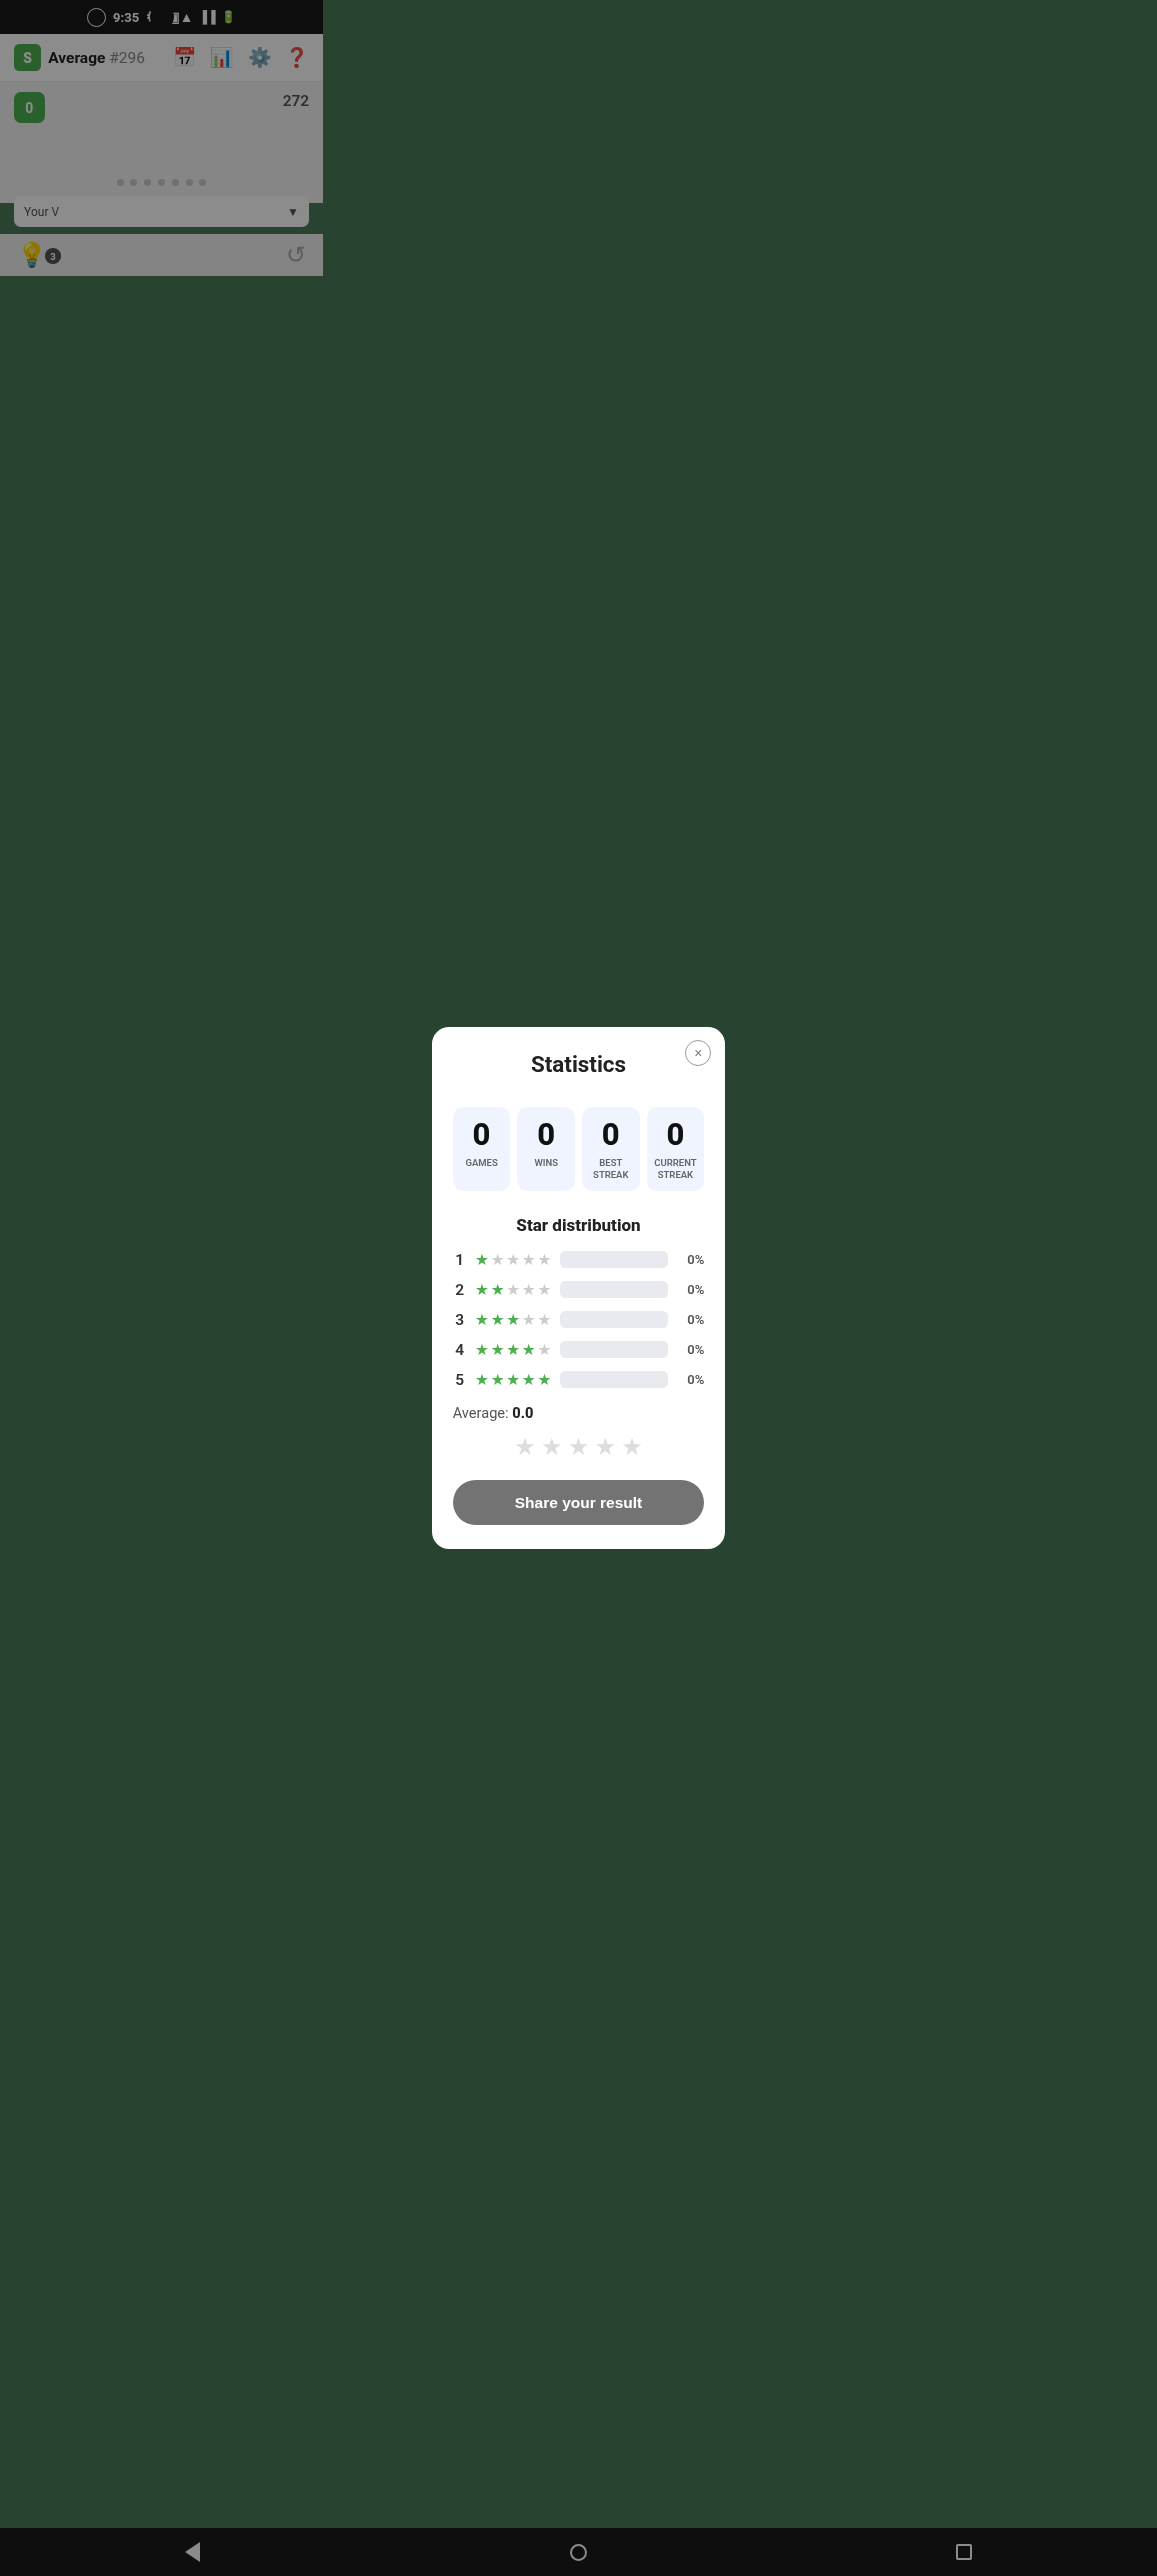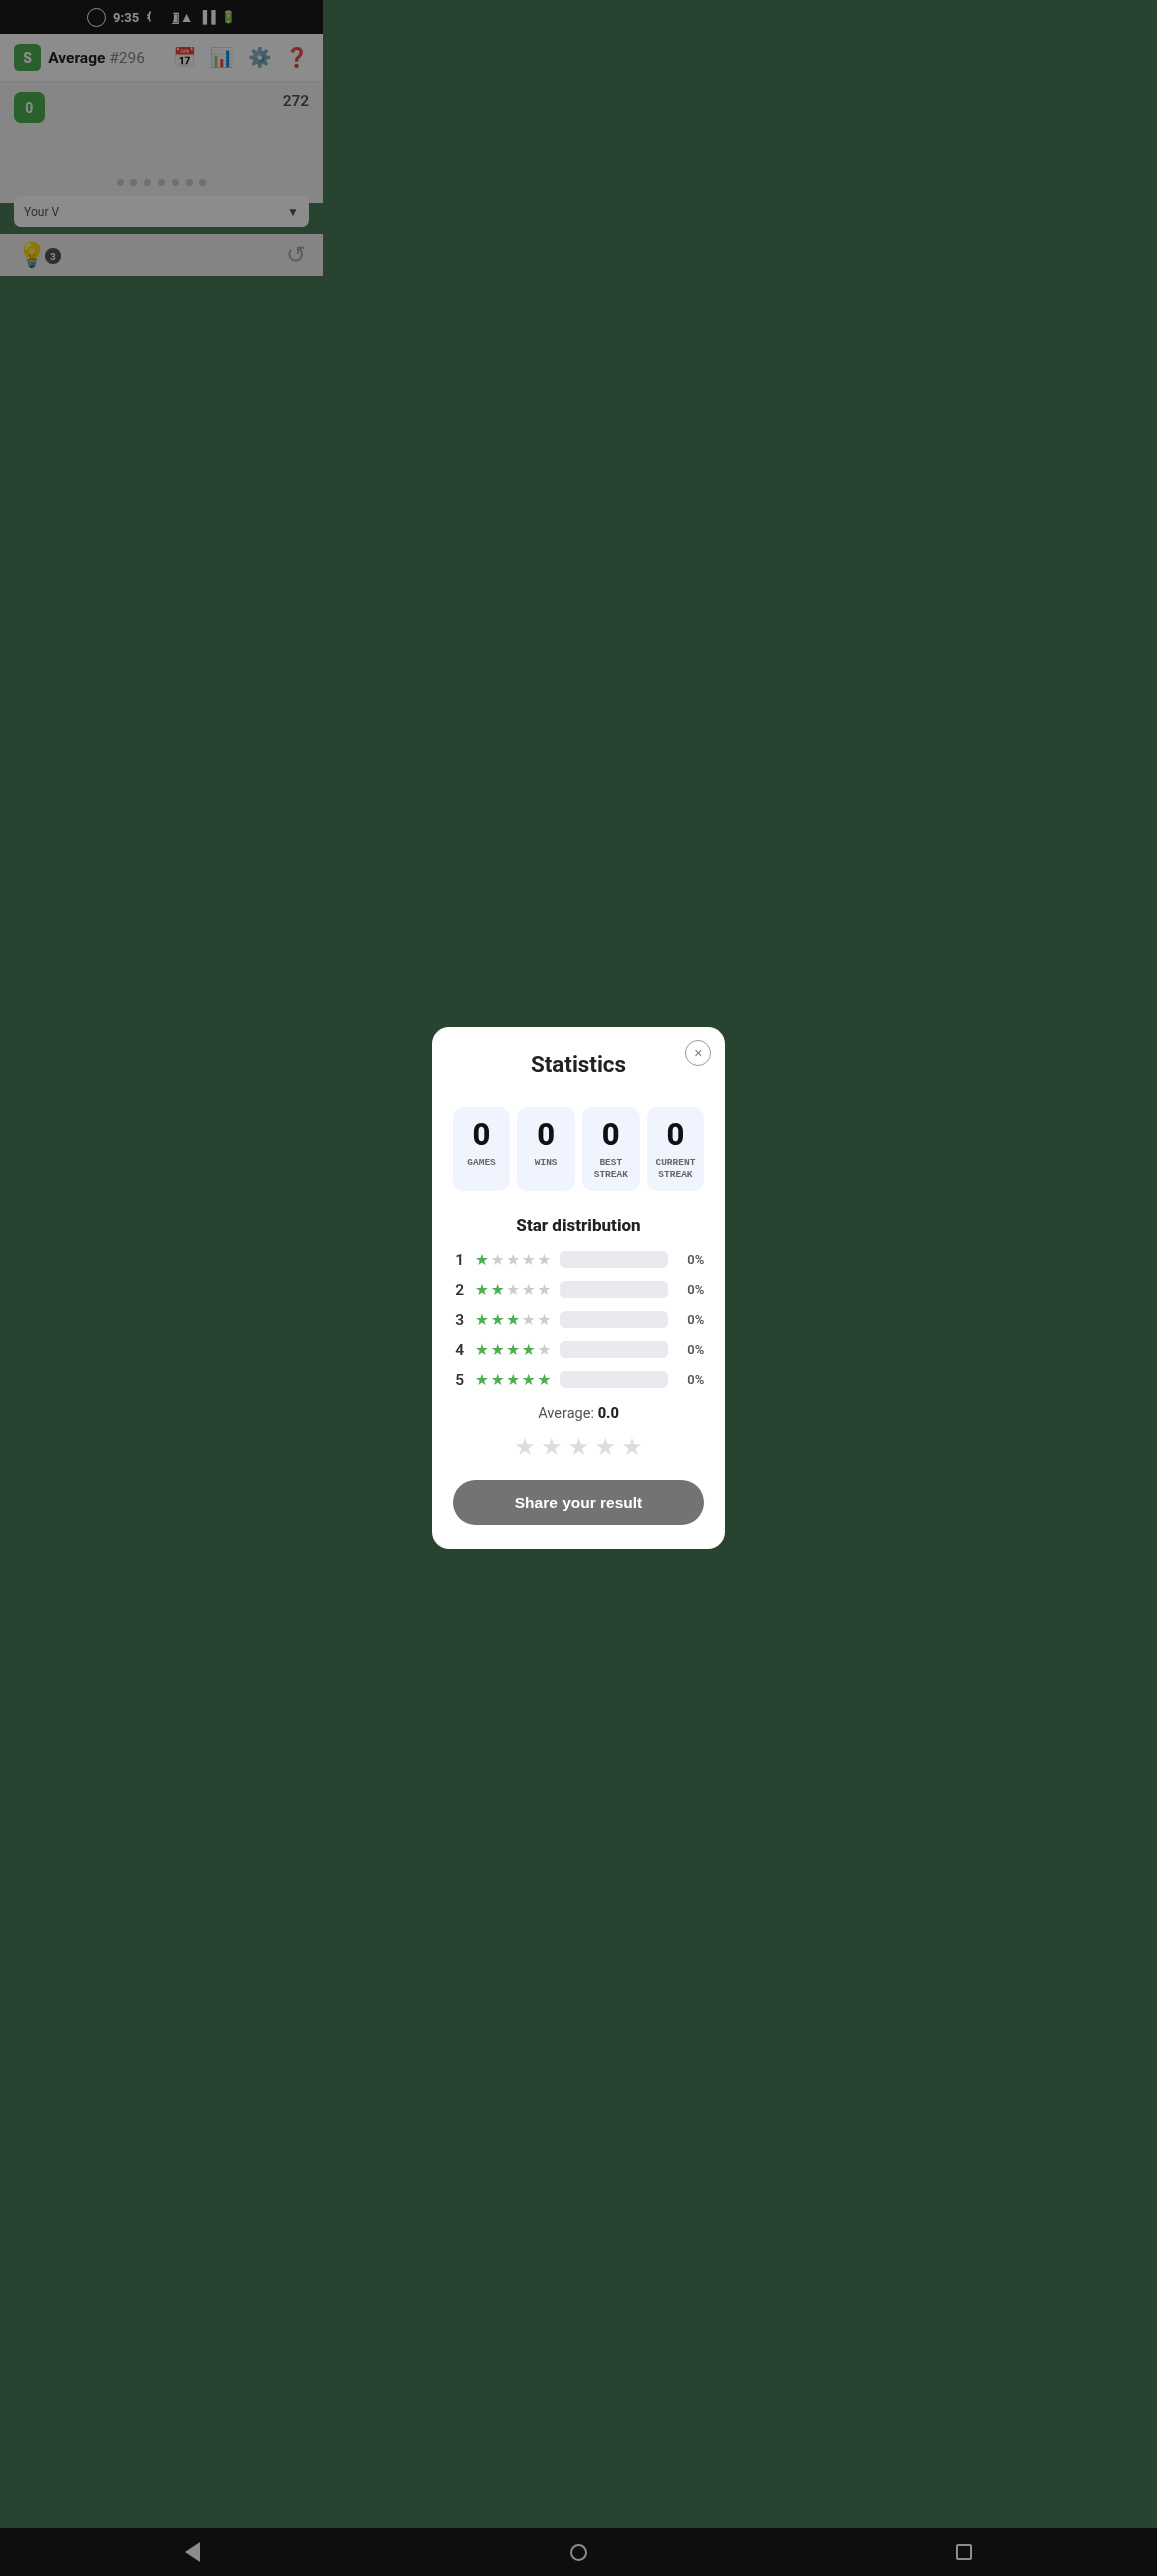--- a/index.html
+++ b/index.html
@@ -142,21 +142,20 @@
       color: #111;
       line-height: 1;
       margin-bottom: 6.9px;
     }
     .stat-label {
       font-size: 9.5px;
       font-weight: 600;
       color: #666;
       text-transform: uppercase;
       line-height: 1.3;
-      font-family: Liberation Mono, monospace;
     }
 
     
     .section-title {
       text-align: center;
       font-size: 17px;
       font-weight: 800;
       color: #222;
       margin-bottom: 15.5px;
     }
@@ -194,21 +193,20 @@
     .dist-pct {
       font-size: 13px;
       font-weight: 600;
       color: #555;
       width: 27.6px;
       text-align: right;
     }
 
     
     .average-row {
-      text-align: center;
       font-size: 14.6px;
       color: #555;
       margin: 15.5px 0 10.3px;
     }
     .average-bold { font-weight: 800; color: #222; }
 
     .avg-stars {
       display: flex;
       justify-content: center;
       gap: 5.2px;

